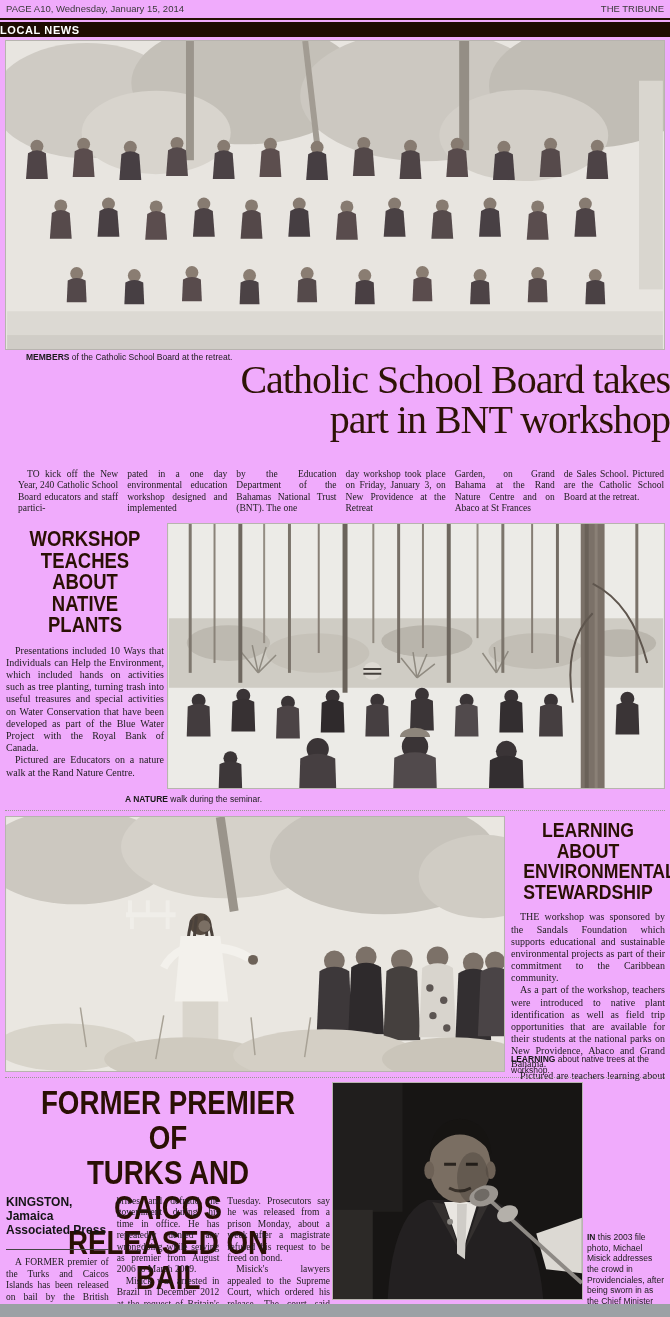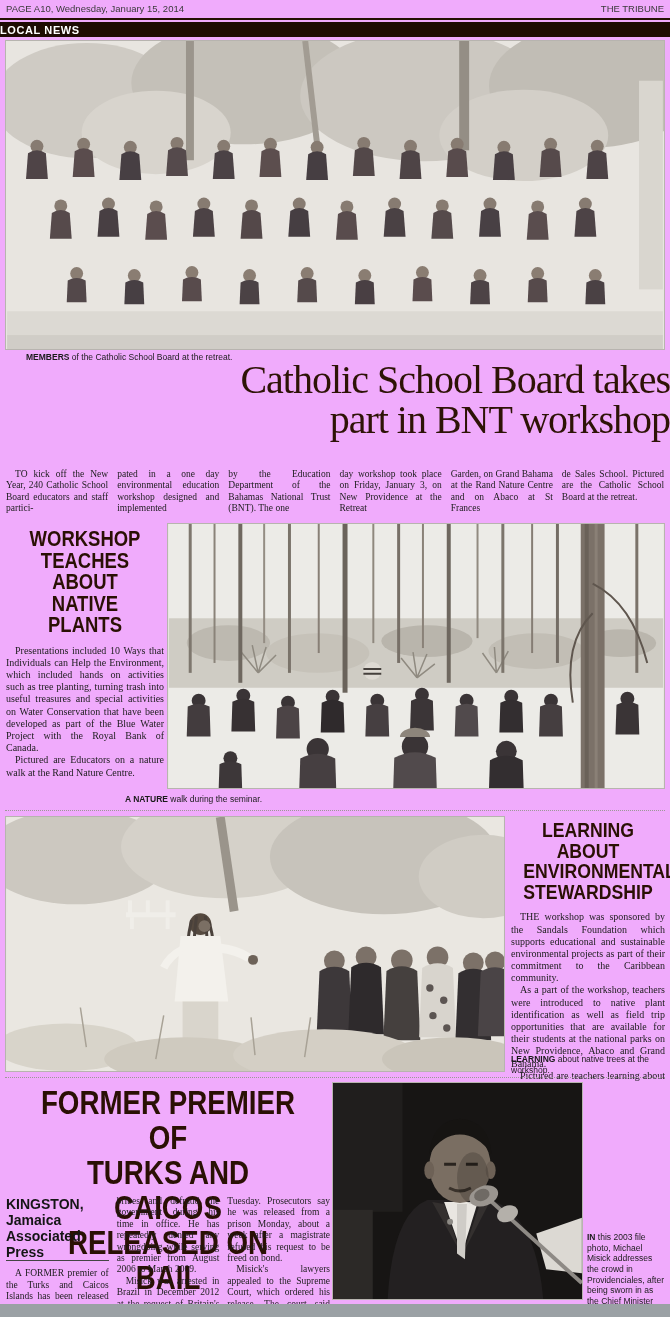--- a/index.html
+++ b/index.html
@@ -22,21 +22,21 @@
   .caption{position:absolute;font-family:"Liberation Sans",sans-serif;font-size:8.5px;
            color:#1b1b1b;line-height:1.25;}
   .caption b{font-weight:bold;}
   
   .headline-main{position:absolute;top:360px;left:0;right:0;text-align:right;
                  font-family:Liberation Serif, serif;color:#2e1306;
                  font-size:40px;line-height:.99;letter-spacing:-1px;}
   
   .intro{position:absolute;top:469px;left:6px;right:6px;display:flex;gap:9px;}
   .intro .col{flex:1;font-size:9.5px;line-height:1.2;text-align:justify;}
-  .intro .col:first-child{text-indent:9px;}
+  .intro .col:first-child{text-indent:9px;margin-left:12px;}
   
   .cond{font-family:"Liberation Sans",sans-serif;font-weight:bold;color:#2a1004;
         text-align:center;transform:scaleX(.84);transform-origin:center top;}
   .sec-head{line-height:.98;}
   
   .body-text{font-size:10px;line-height:1.22;text-align:justify;}
   .body-text p{margin:0;text-indent:9px;}
   
   .workshop{position:absolute;top:528px;left:6px;width:158px;}
   .workshop .sec-head{font-size:22px;margin-bottom:9px;}
@@ -44,23 +44,23 @@
   .stewardship{position:absolute;top:820px;left:511px;width:154px;}
   .stewardship .sec-head{font-size:21px;margin-bottom:9px;}
   
   .dotted{position:absolute;left:5px;right:5px;border-top:1px dotted #9c9a96;height:0;}
   
   .premier-head{position:absolute;top:1086px;left:6px;width:324px;font-size:33px;line-height:1.06;}
   .premier-cols{position:absolute;top:1196px;left:6px;width:324px;display:flex;gap:8px;}
   .premier-cols .col{flex:1;font-size:9.5px;line-height:1.2;text-align:justify;}
   .premier-cols .col p{margin:0 0 0 0;text-indent:9px;}
   .premier-cols .col p.no-indent{text-indent:0;}
-  .byline{font-family:"Liberation Sans",sans-serif;font-weight:bold;font-size:14px;
+  .byline{font-family:"Liberation Sans",sans-serif;font-weight:bold;font-size:12px;
           line-height:1.15;color:#151515;border-bottom:1px solid #444;
-          padding-bottom:0;margin-bottom:7px;}
+          padding-bottom:12px;margin-bottom:7px;}
   
   .footer-bar{position:absolute;top:1304px;left:0;right:0;height:13px;background:#9ba1a5;}
 </style>
 </head>
 <body>
 
 <div class="page">
 
   <div class="masthead">
     <span class="left">PAGE A10, Wednesday, January 15, 2014</span>

